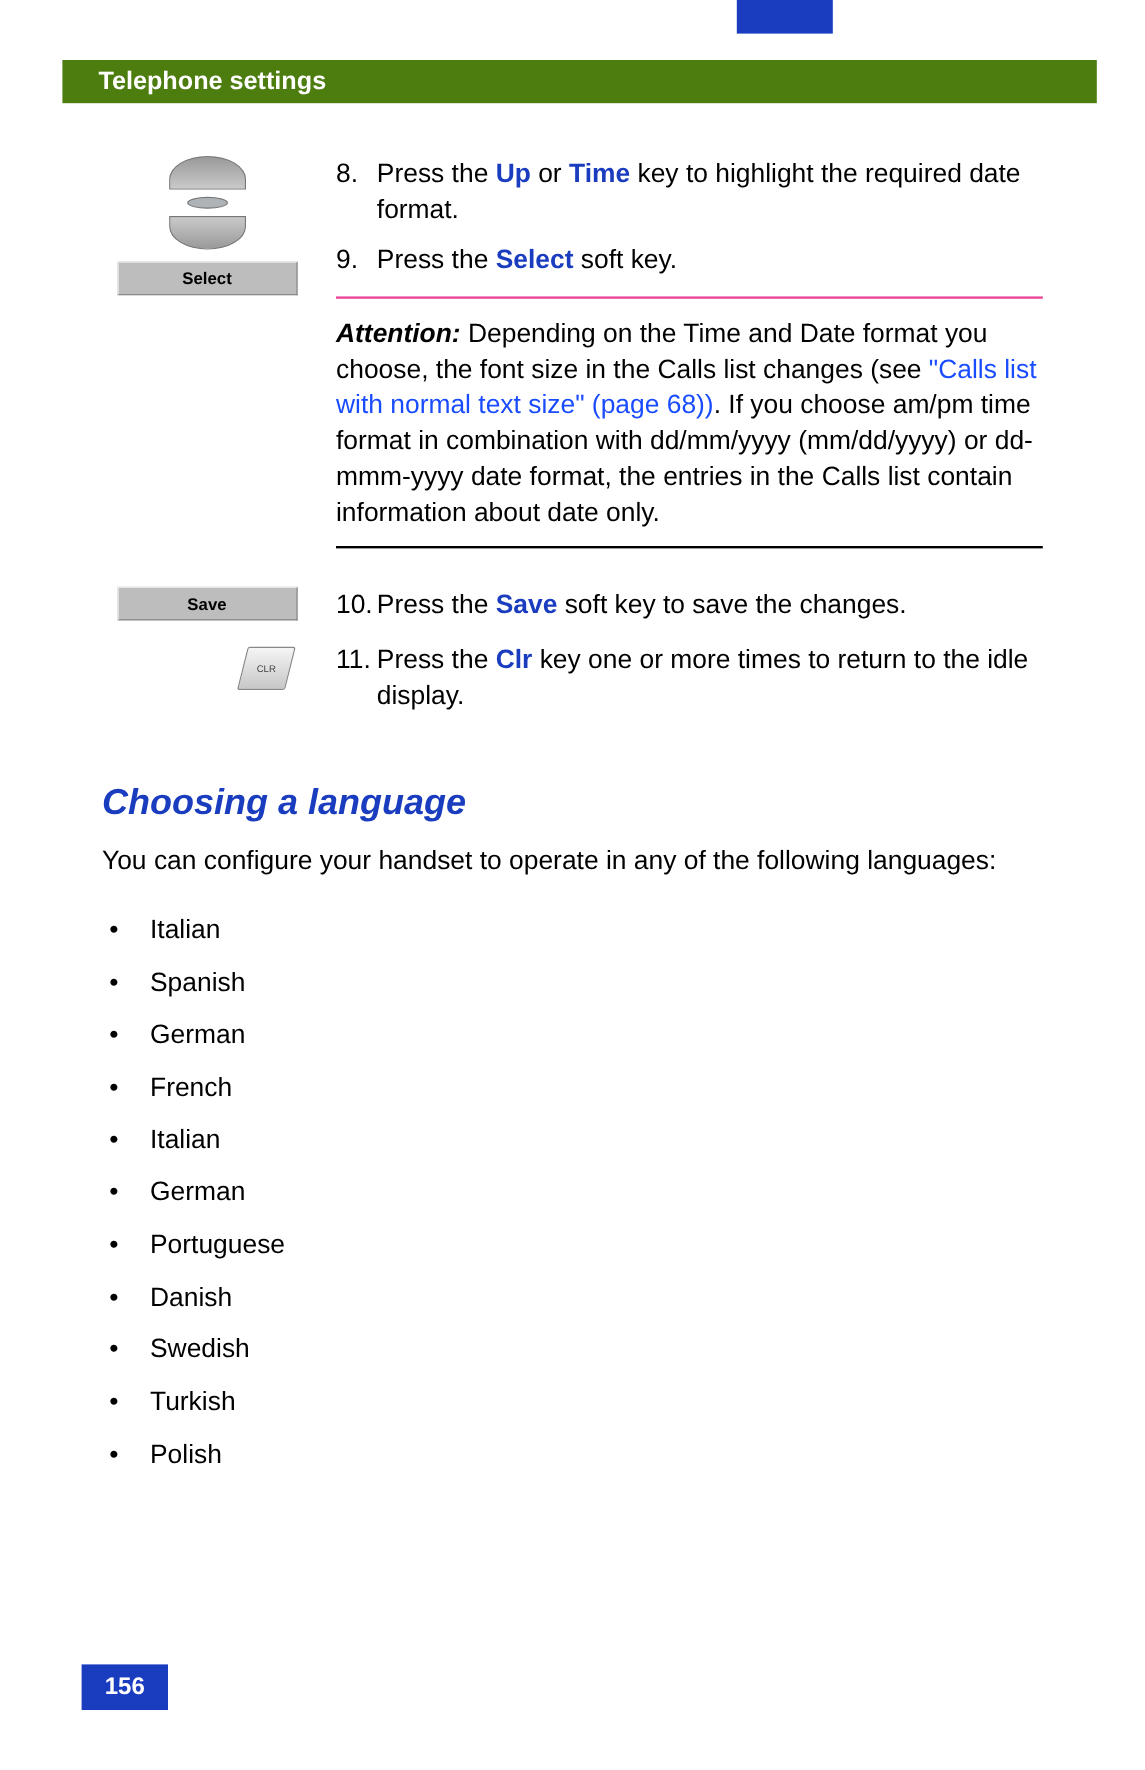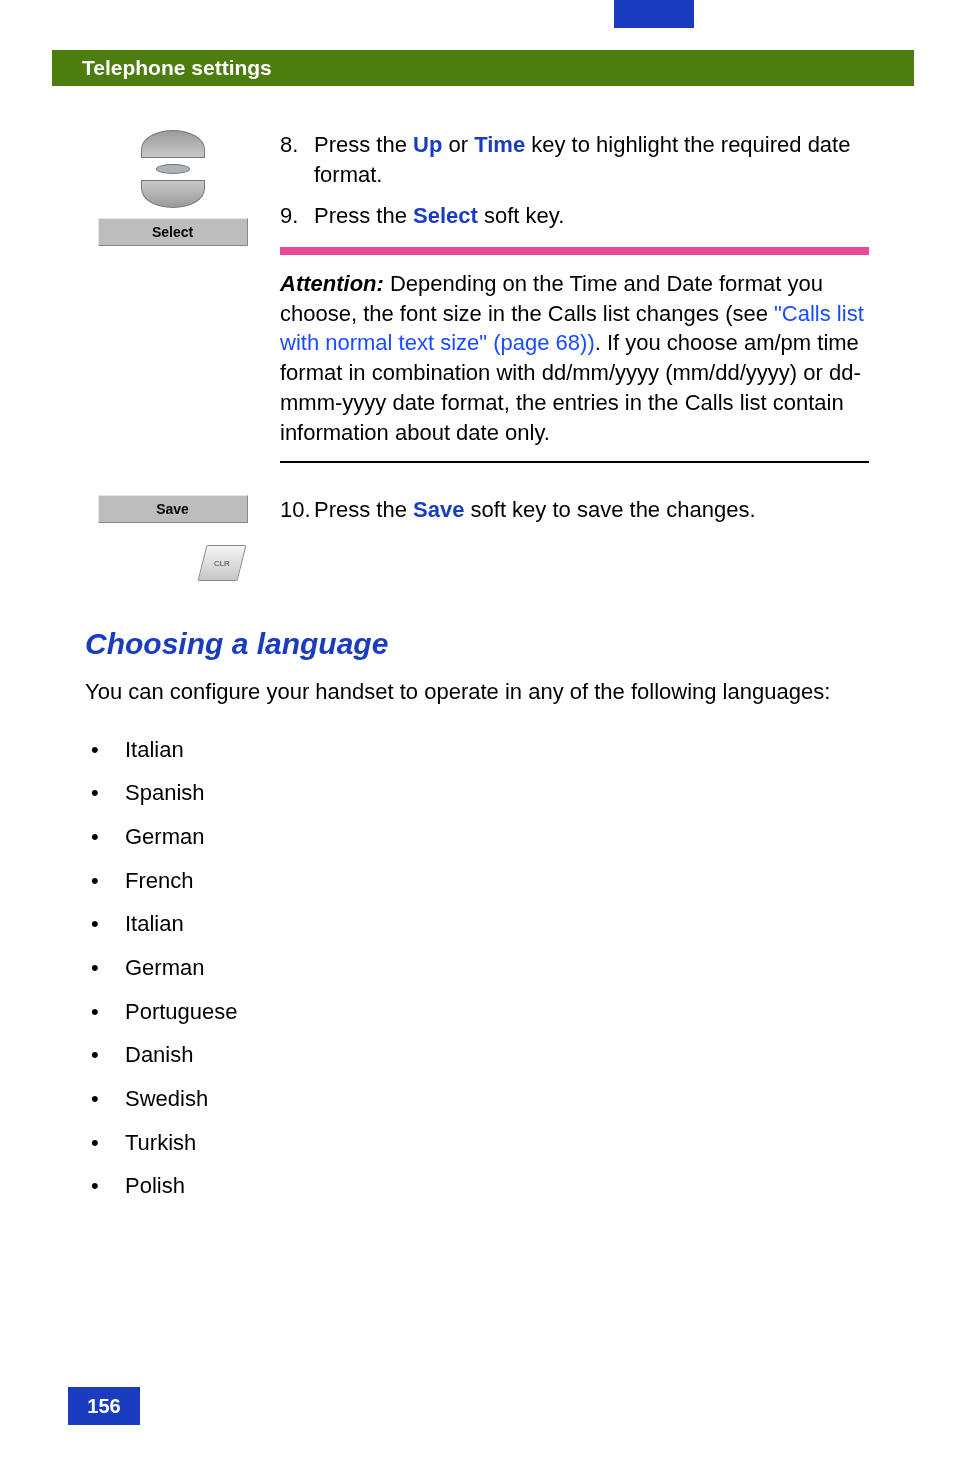--- a/index.html
+++ b/index.html
@@ -99,21 +99,21 @@
     border: 1px solid #777;
   }
   .nav-arc.bottom { transform: rotate(180deg); }
   .nav-mid {
     width: 34px; height: 10px;
     background: #aeb3b8;
     border: 1px solid #777;
     border-radius: 50%;
   }
   .attention-box {
-    border-top: 8px solid #ec4899;
+    border-top: 2px solid #ec4899;
     border-bottom: 2px solid #000;
     padding: 14px 0;
     font-size: 22px;
     line-height: 1.35;
     margin: 16px 0 28px 0;
   }
   .clr-key {
     width: 40px; height: 36px;
     background: linear-gradient(#f5f5f5, #c7c7c7);
     border: 1px solid #888;
@@ -227,20 +227,28 @@
       </div>
     </div>
   </div>
 
   <div class="step-row">
     <div class="left-col" style="align-items:flex-end; padding-right:18px;">
       <div class="clr-key">
         <span style="transform:skewX(14deg)">CLR</span>
       </div>
     </div>
+    <div class="right-col">
+      <div class="step-item">
+        <div class="step-num">11.</div>
+        <div class="step-text">
+          <span>Press the </span><span class="blue-word">Clr</span><span> key one or more times to return to the idle display.</span>
+        </div>
+      </div>
+    </div>
   </div>
 
   <div class="section-heading">Choosing a language</div>
   <div class="body-text">You can configure your handset to operate in any of the following languages:</div>
 
   <ul class="lang-list">
     <li>
         <span>Italian</span>
       </li>
     <li>

